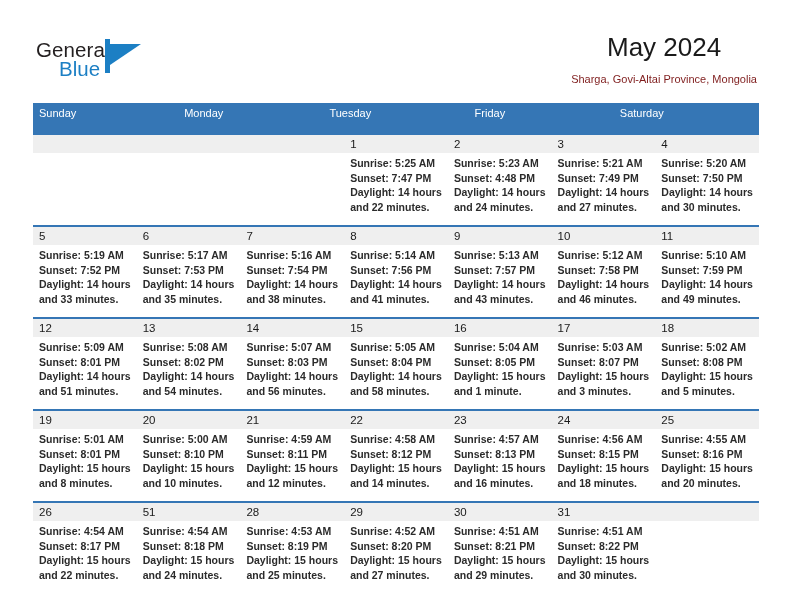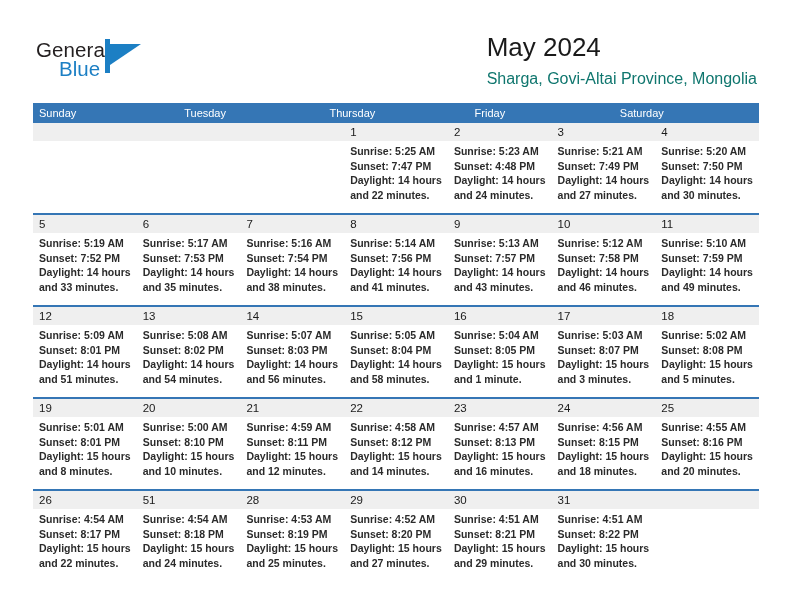--- a/index.html
+++ b/index.html
@@ -77,48 +77,48 @@
     width: 0;
     height: 0;
     border-left: 31px solid #1c7fc4;
     border-bottom: 21px solid transparent;
   }
 
   .title-block {
     position: absolute;
     right: 35px;
     top: 32px;
-    text-align: left;
+    text-align: center;
   }
   .cal-title {
     font-size: 26px;
     color: #1a1a1a;
     line-height: 30px;
     white-space: nowrap;
   }
   .cal-subtitle {
-    font-size: 16px;
-    color: #0f766e;
+    font-size: 11px;
+    color: #7f1d1d;
     line-height: 18px;
     margin-top: 8px;
     white-space: nowrap;
   }
 
   
   .calendar {
     position: absolute;
     left: 33px;
     top: 103px;
     width: 726px;
   }
 
   .weekday-row {
     display: flex;
     background: #3576b5;
-    height: 20px;
+    height: 32px;
   }
   .weekday {
     flex: 1 1 0;
     color: #ffffff;
     font-size: 11px;
     line-height: 21px;
     padding-left: 6px;
     box-sizing: border-box;
     overflow: hidden;
     white-space: nowrap;
@@ -192,22 +192,22 @@
       <div class="cal-title">May 2024</div>
       <div class="cal-subtitle">Sharga, Govi-Altai Province, Mongolia</div>
     </div>
 
   </div>
 
   <div class="calendar">
 
     <div class="weekday-row">
       <div class="weekday">Sunday</div>
+      <div class="weekday">Monday</div>
       <div class="weekday">Tuesday</div>
-      <div class="weekday">Thursday</div>
       <div class="weekday">Friday</div>
       <div class="weekday">Saturday</div>
     </div>
 
     <div id="weeks-container">
         <div class="week">
           <div class="week-daynum-band"></div>
           <div class="week-cells">
             <div class="cell empty"></div>
             <div class="cell empty"></div>

